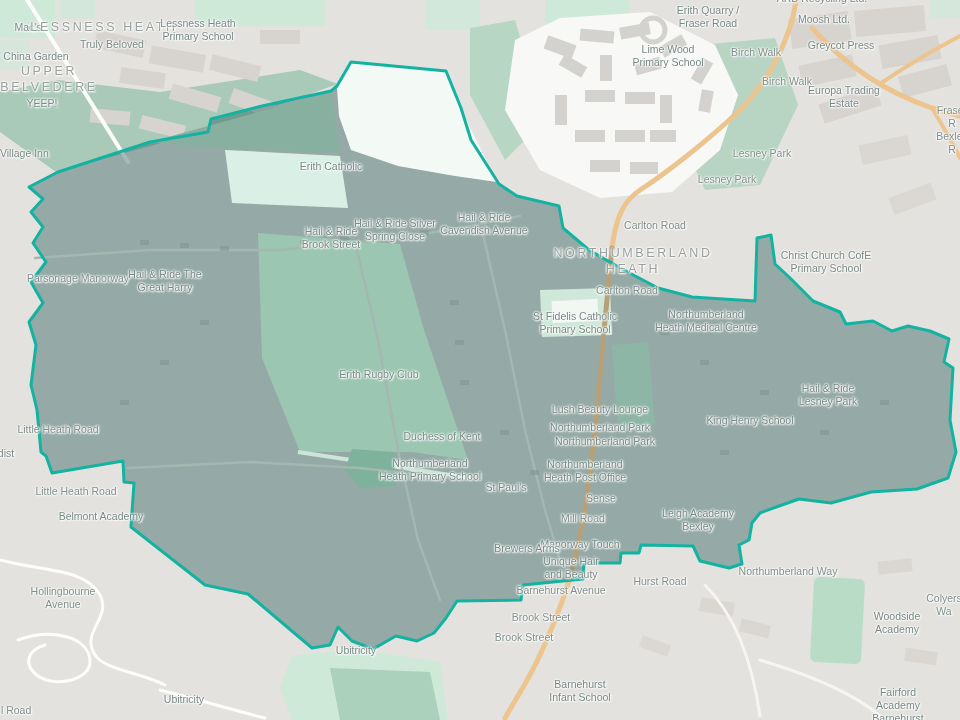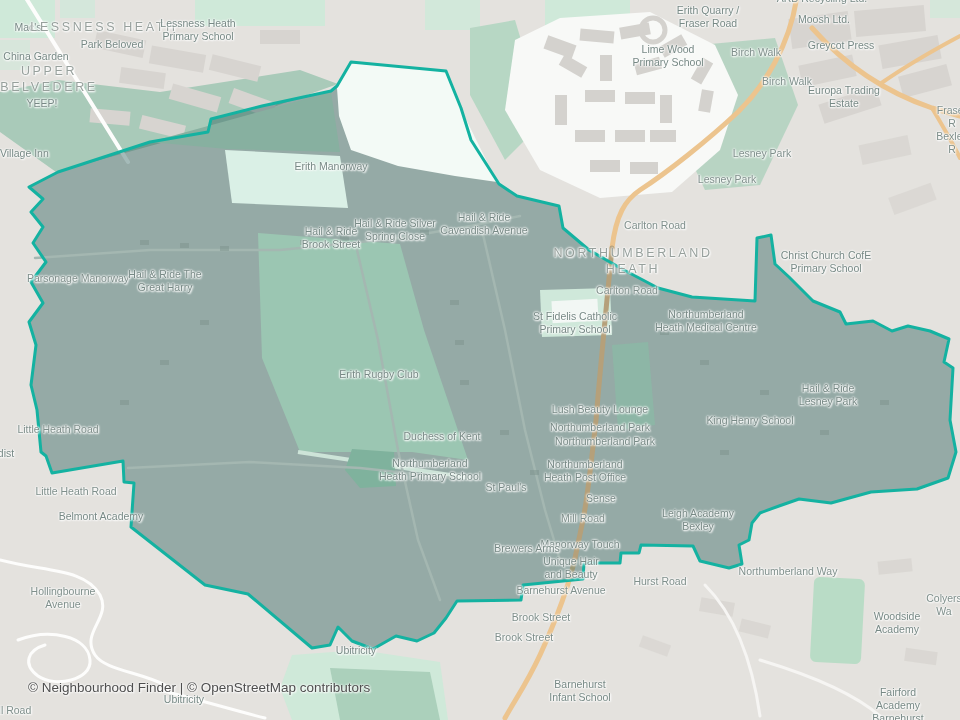--- a/index.html
+++ b/index.html
@@ -147,48 +147,47 @@
         <rect x="760" y="390" width="9" height="5"></rect>
           <rect x="820" y="430" width="9" height="5"></rect>
         <rect x="880" y="400" width="9" height="5"></rect>
           <rect x="720" y="450" width="9" height="5"></rect>
       </g>
     </g>
 
     <polygon id="boundary-line" points="58,172 150,142 208,132 211,119 262,106 331,91 337,86 351,62 446,71 461,108 471,140 499,184 517,196 559,206 563,228 589,250 622,269 658,288 692,297 755,301 757,238 771,235 775,264 789,277 813,301 840,312 846,324 873,321 892,331 908,326 930,331 949,339 944,362 953,368 950,420 956,452 948,478 917,489 871,492 831,503 799,499 779,506 760,513 752,523 749,540 739,545 742,564 729,568 700,561 693,546 641,545 639,553 621,553 620,563 584,563 583,579 523,585 521,600 457,601 446,618 434,633 417,641 396,636 373,649 352,641 338,627 330,645 312,648 248,594 205,585 131,527 134,483 124,482 123,461 52,473 46,456 41,452 37,410 31,385 36,345 29,322 43,303 31,282 46,262 33,243 43,227 31,212 43,199 29,187" fill="none" stroke-width="3" stroke-linejoin="round" stroke="#14b2a1"></polygon>
   </svg>
 
-  <div class="attribution" style="left: 28px; top: 687px;">© Neighbourhood Finder | © OpenStreetMap contributors</div>
 
   <div id="labels">
       <div class="map-label poi" style="left: 28px; top: 28px;">Mac's</div>
       <div class="map-label place" style="left: 104px; top: 28px;">LESSNESS HEATH</div>
       <div class="map-label poi" style="left: 198px; top: 30px;">Lessness Heath
 Primary School</div>
-      <div class="map-label poi" style="left: 112px; top: 45px;">Park Beloved</div>
+      <div class="map-label poi" style="left: 112px; top: 45px;">Truly Beloved</div>
       <div class="map-label poi" style="left: 36px; top: 57px;">China Garden</div>
       <div class="map-label place" style="left: 49px; top: 80px;">UPPER
 BELVEDERE</div>
       <div class="map-label poi" style="left: 42px; top: 104px;">YEEP!</div>
       <div class="map-label poi" style="left: 20px; top: 154px;">e Village Inn</div>
       <div class="map-label poi" style="left: 822px; top: -1px;">ARB Recycling Ltd.</div>
       <div class="map-label poi" style="left: 708px; top: 17px;">Erith Quarry /
 Fraser Road</div>
       <div class="map-label poi" style="left: 824px; top: 20px; text-align: center;">Moosh Ltd.</div>
       <div class="map-label poi" style="left: 668px; top: 56px;">Lime Wood
 Primary School</div>
       <div class="map-label poi" style="left: 841px; top: 46px;">Greycot Press</div>
       <div class="map-label road" style="left: 756px; top: 53px;">Birch Walk</div>
       <div class="map-label road" style="left: 787px; top: 82px;">Birch Walk</div>
       <div class="map-label poi" style="left: 828px; top: 97px; padding-left: 32px;">Europa Trading Estate</div>
       <div class="map-label road" style="left: 952px; top: 130px;">Fraser R
 Bexley R</div>
       <div class="map-label road" style="left: 762px; top: 154px;">Lesney Park</div>
       <div class="map-label road" style="left: 727px; top: 180px;">Lesney Park</div>
-      <div class="map-label poi" style="left: 331px; top: 167px;">Erith Manorway</div>
+      <div class="map-label poi" style="left: 331px; top: 167px;">Erith Catholic</div>
       <div class="map-label poi" style="left: 484px; top: 224px;">Hail &amp; Ride
 Cavendish Avenue</div>
       <div class="map-label poi" style="left: 395px; top: 230px;">Hail &amp; Ride Silver
 Spring Close</div>
       <div class="map-label poi" style="left: 331px; top: 238px;">Hail &amp; Ride
 Brook Street</div>
       <div class="map-label road" style="left: 655px; top: 226px;">Carlton Road</div>
       <div class="map-label place" style="left: 633px; top: 262px;">NORTHUMBERLAND
 HEATH</div>
       <div class="map-label poi" style="left: 826px; top: 262px;">Christ Church CofE

